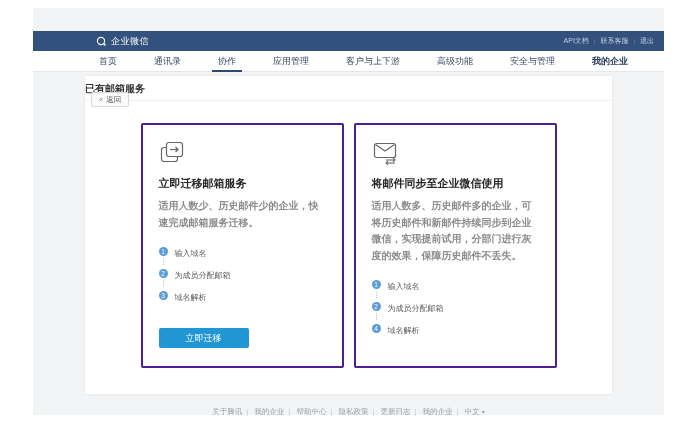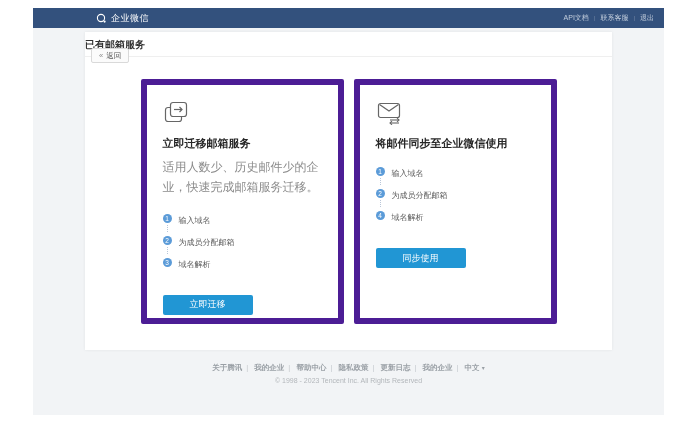--- a/index.html
+++ b/index.html
@@ -1,21 +1,21 @@
 <!DOCTYPE html>
 <html><head>
 <meta charset="utf-8">
 <style>
   * { box-sizing: border-box; margin: 0; padding: 0; }
   html,body { width:697px; height:421px; background:#fff; overflow:hidden;
     font-family:"Liberation Sans","DejaVu Sans",sans-serif; }
   .app { position:absolute; left:33px; top:8px; width:631px; height:407px; background:#f2f4f6; }
 
   
-  .topbar { height:20px; background:#33517d; display:flex; align-items:center; padding:0 10px 0 63px; }
+  .topbar { height:20px; background:#33517d; display:flex; align-items:center; padding:0 10px 0 63px;margin-top:23px; }
   .logo { display:flex; align-items:center; color:#fff; }
   .logo svg { display:block; margin-right:4px; }
   .logo-text { font-size:9px; letter-spacing:0.5px; }
   .topbar-links { margin-left:auto; display:flex; align-items:center; font-size:7px; color:#c3cedd; }
   .topbar-links a { color:#c3cedd; text-decoration:none; cursor:pointer; }
   .tb-sep { color:#7488a5; margin:0 5px; font-size:6px; }
 
   
   .navbar { height:21px; background:#fff; display:flex; align-items:center; padding-left:66px;
     border-bottom:1px solid #e3e6ea; }
@@ -30,39 +30,39 @@
   .panel { width:527px; height:318px; margin:0 auto; background:#fff;
     box-shadow:0 0 3px rgba(0,0,0,0.07); }
   .panel-head { position:relative; height:25px; border-bottom:1px solid #efefef; }
   .back-btn { position:absolute; left:6px; top:16px; font-size:7.5px; color:#595959;
     background:#fbfbfb; border:1px solid #d9d9d9; border-radius:2px; padding:2px 7px;
     cursor:pointer; line-height:1.2; }
   .back-btn .chev { margin-right:3px; color:#8c8c8c; }
   .panel-title { text-align:left; font-size:10px; font-weight:bold; color:#333; line-height:25px; }
 
   .cards { display:flex; justify-content:center; gap:10px; margin-top:22px; }
-  .card { width:203px; height:245px; border:6px solid #4c1d95; border-radius:2px;
+  .card { width:203px; height:245px; border:2px solid #4c1d95; border-radius:2px;
     background:#fff; padding:15px 16px; }
   .card-icon svg { display:block; }
   .card-title { font-size:11px; font-weight:bold; color:#262626; margin:11px 0 7px; }
-  .card-desc { font-size:12px; color:#8c8c8c; line-height:1.65; }
+  .card-desc { font-size:10px; color:#8c8c8c; line-height:1.65;font-weight:bold; }
   .steps { list-style:none; margin-top:15px; }
   .step { position:relative; padding:2px 0 9px 16px; font-size:8px; color:#595959; }
   .step .num { position:absolute; left:0; top:1px; width:9px; height:9px; border-radius:50%;
     background:#5b9bd8; color:#fff; font-size:6.5px; line-height:9px; text-align:center; }
   .step:not(:last-child)::before { content:""; position:absolute; left:4px; top:12px;
     height:7px; border-left:1px dotted #b9c6d8; }
   .card-btn { display:block; width:90px; height:20px; margin-top:16px; background:#2196d4;
     color:#fff; font-size:9px; border:none; border-radius:2px; cursor:pointer;
     font-family:inherit; }
 
   
   .footer { text-align:center; margin-top:13px; }
   .footer-links { font-size:7.5px; color:#9aa0a6; }
-  .footer-links a { color:#9aa0a6; text-decoration:none; cursor:pointer;font-weight:bold; }
+  .footer-links a { color:#9aa0a6; text-decoration:none; cursor:pointer; }
   .f-sep { color:#c5c9cd; margin:0 4px; }
   .caret { font-size:6px; color:#9aa0a6; }
   .copyright { font-size:7px; color:#b3b7bb; margin-top:4px; }
 </style>
 </head>
 <body>
 
 <div class="app">
 
   <div class="topbar">
@@ -77,20 +77,30 @@
     </div>
     <div class="topbar-links">
       <a>API文档</a>
       <span class="tb-sep">|</span>
       <a>联系客服</a>
       <span class="tb-sep">|</span>
       <a>退出</a>
     </div>
   </div>
 
+  <div class="navbar">
+    <div class="tab">首页</div>
+    <div class="tab">通讯录</div>
+    <div class="tab active">协作</div>
+    <div class="tab">应用管理</div>
+    <div class="tab">客户与上下游</div>
+    <div class="tab">高级功能</div>
+    <div class="tab">安全与管理</div>
+    <div class="tab bold">我的企业</div>
+  </div>
 
   <div class="content">
     <div class="panel">
 
       <div class="panel-head">
         <button class="back-btn">
           <span class="chev">«</span><span>返回</span>
         </button>
         <div class="panel-title">已有邮箱服务</div>
       </div>
@@ -130,35 +140,35 @@
             <svg width="27" height="25" viewBox="0 0 27 25">
               <rect x="2.5" y="3.5" width="21" height="14" rx="2" fill="#fff" stroke="#666" stroke-width="1.2"></rect>
               <polyline points="3.5,4.5 13,11 22.5,4.5" fill="none" stroke="#666" stroke-width="1.2"></polyline>
               <line x1="14" y1="20" x2="23" y2="20" stroke="#666" stroke-width="1.1"></line>
               <polyline points="21,18.2 23,20 21,21.8" fill="none" stroke="#666" stroke-width="1.1"></polyline>
               <line x1="23" y1="23" x2="14" y2="23" stroke="#666" stroke-width="1.1"></line>
               <polyline points="16,21.2 14,23 16,24.8" fill="none" stroke="#666" stroke-width="1.1"></polyline>
             </svg>
           </div>
           <div class="card-title">将邮件同步至企业微信使用</div>
+          <div class="card-desc">适用人数多、历史邮件多的企业，可将历史邮件和新邮件持续同步到企业微信，实现提前试用，分部门进行灰度的效果，保障历史邮件不丢失。</div>
           <ul class="steps">
             <li class="step">
               <span class="num">1</span>
               <span>输入域名</span>
             </li>
             <li class="step">
               <span class="num">2</span>
               <span>为成员分配邮箱</span>
             </li>
             <li class="step">
               <span class="num">4</span>
               <span>域名解析</span>
             </li>
           </ul>
-          <button class="card-btn">同步使用</button>
         </div>
 
       </div>
     </div>
 
     <div class="footer">
       <div class="footer-links">
         <a>关于腾讯</a><span class="f-sep">|</span>
         <a>我的企业</a><span class="f-sep">|</span>
         <a>帮助中心</a><span class="f-sep">|</span>

